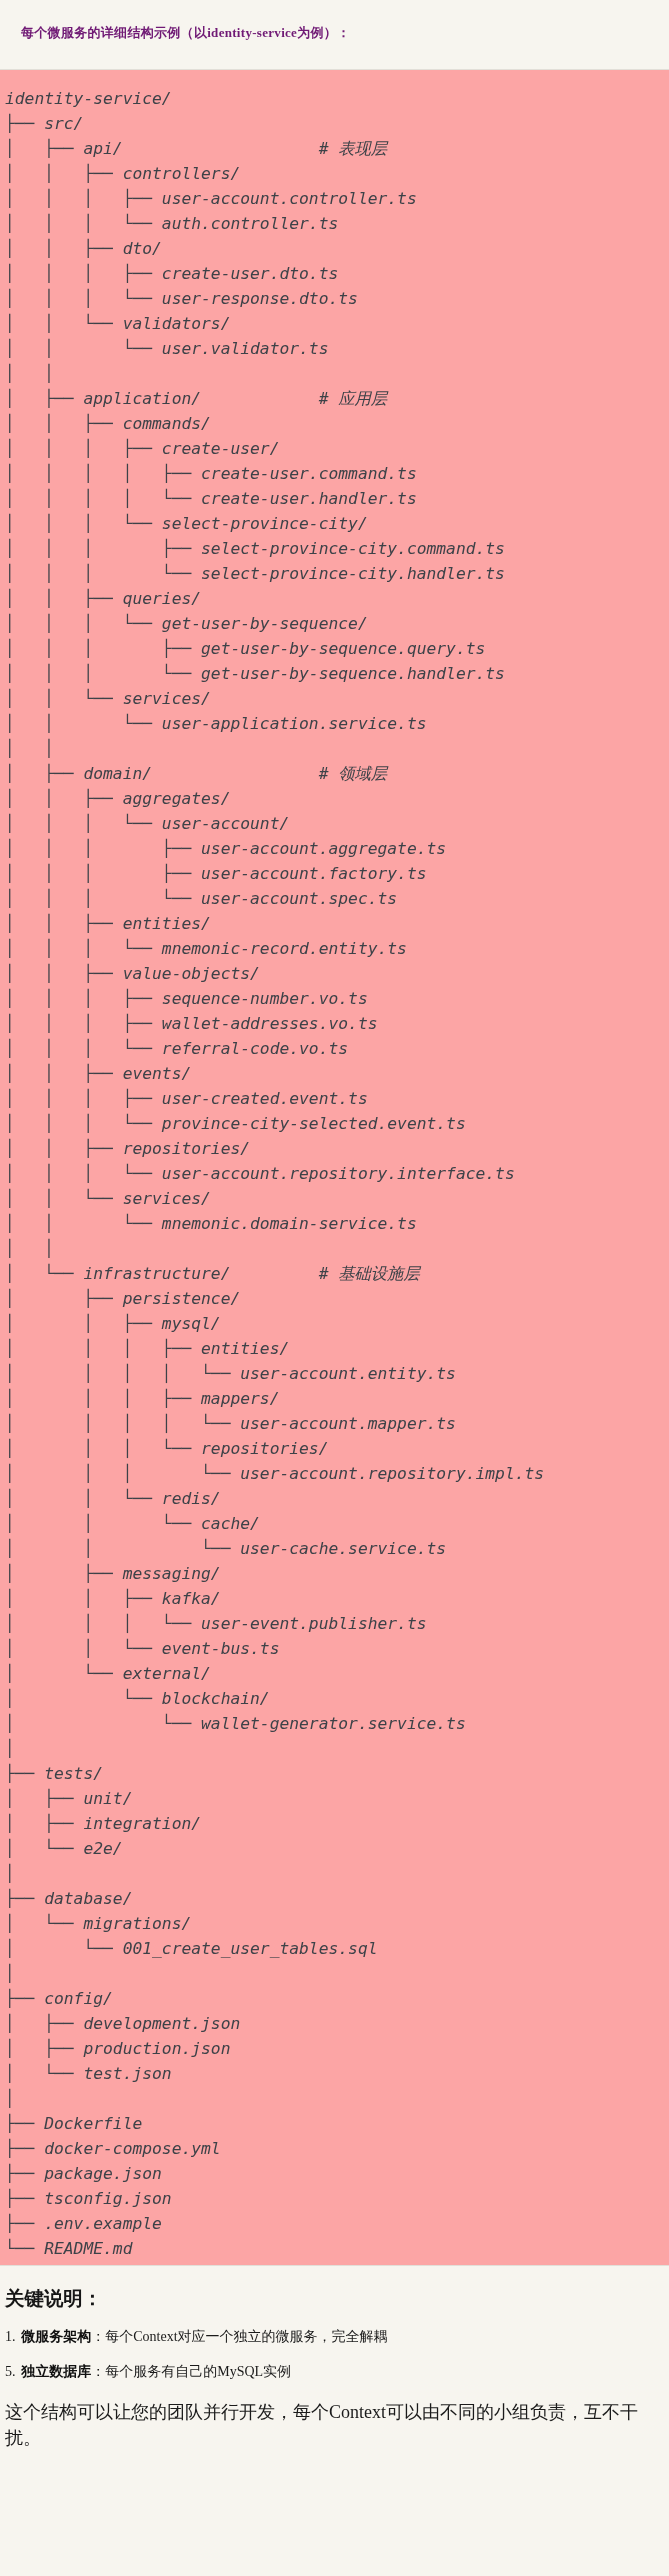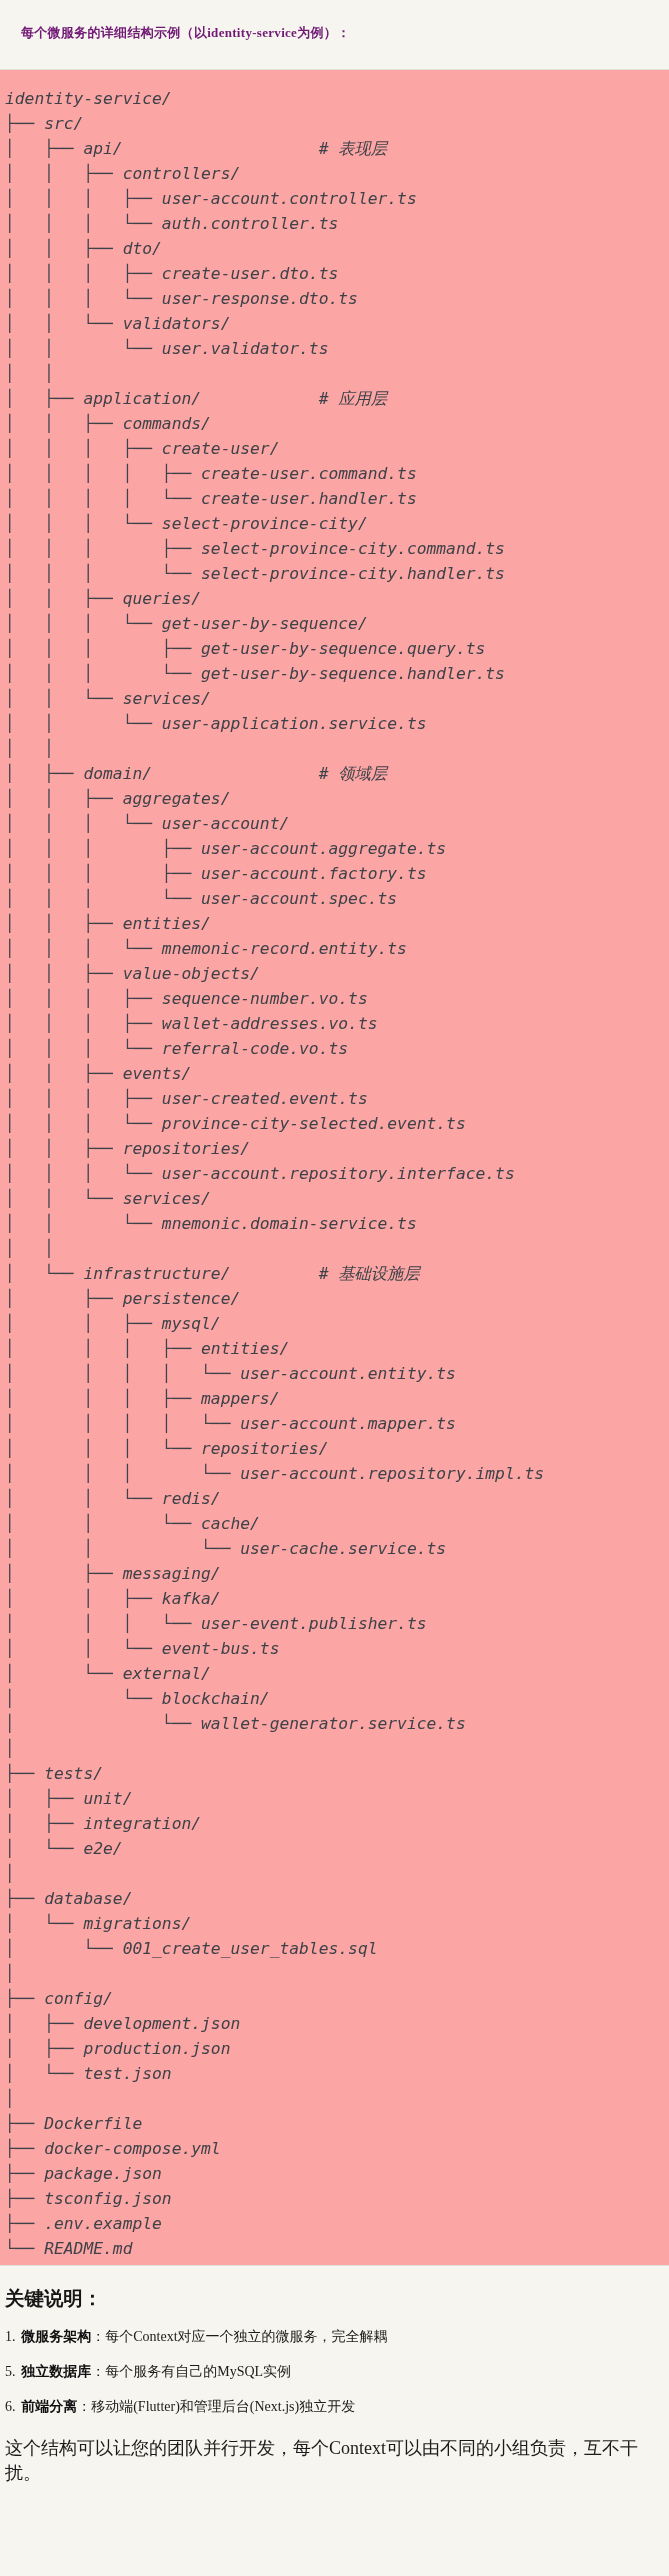--- a/index.html
+++ b/index.html
@@ -174,18 +174,17 @@
 ├── .env.example
 └── README.md</pre>
 </div>
 
 <section class="notes-section">
   <h3 class="notes-heading">关键说明：</h3>
 
   <ol class="notes-list">
     <li class="note-item"><span class="note-number">1.</span><strong class="note-term">微服务架构</strong><span class="note-text">：每个Context对应一个独立的微服务，完全解耦</span></li>
     <li class="note-item"><span class="note-number">5.</span><strong class="note-term">独立数据库</strong><span class="note-text">：每个服务有自己的MySQL实例</span></li>
-    <li class="note-item"><span class="note-number">6.</span><strong class="note-term">前端分离</strong><span class="note-text">：移动端(Flutter)和管理后台(Next.js)独立开发</span></li>
   </ol>
 
   <p class="closing-paragraph">这个结构可以让您的团队并行开发，每个Context可以由不同的小组负责，互不干扰。</p>
 </section>
 
 
 </body></html>

